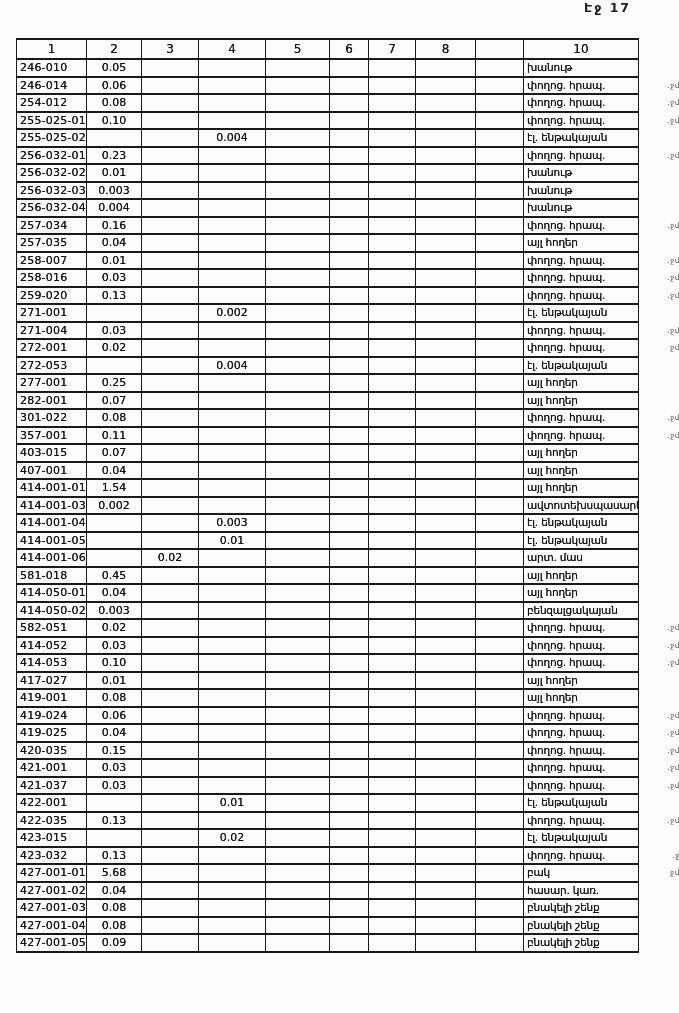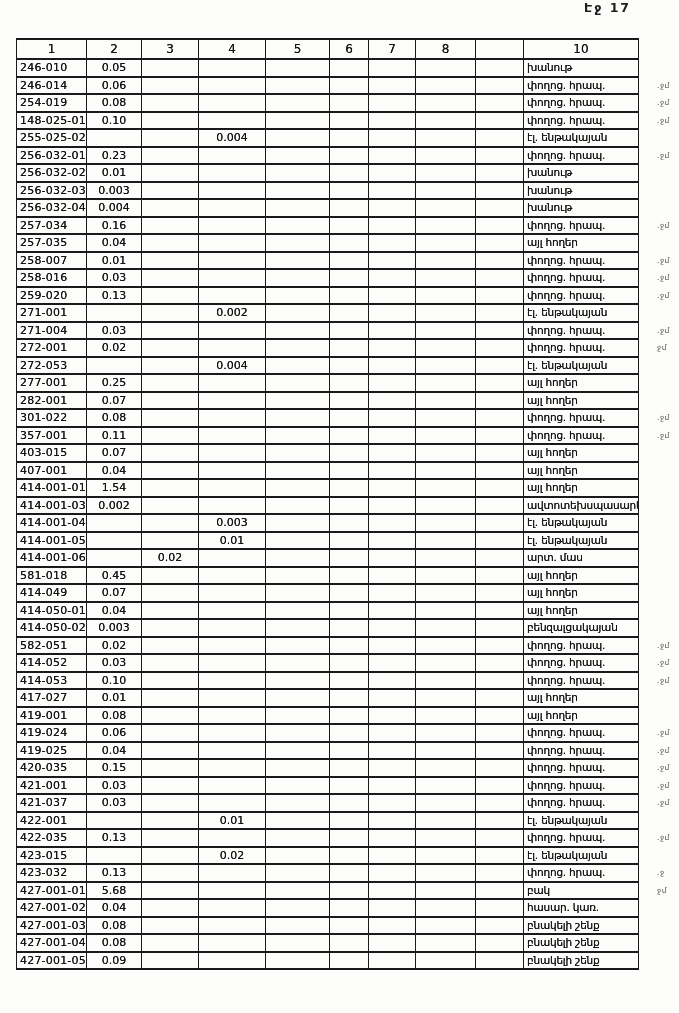--- a/index.html
+++ b/index.html
@@ -26,21 +26,21 @@
     height:18px;font-size:12px;text-align:center;line-height:18px;
   }
   .data-table td{
     height:15.5px;font-size:11px;line-height:15.5px;
   }
   td.code-cell{ text-align:left;padding-left:3px;letter-spacing:0.2px; }
   td.value-cell{ text-align:center; }
   td.desc-cell{ text-align:left;padding-left:3px;font-size:10.5px;letter-spacing:-0.2px; }
   th.note-cell, td.note-cell{
     border:none !important;background:transparent;
-    font-size:7.5px;color:#555;text-align:left;padding-left:18px;
+    font-size:7.5px;color:#555;text-align:right;padding-left:18px;
     text-shadow:none;letter-spacing:0.5px;
   }
 </style>
 </head>
 <body>
 
 <div class="page">
 
   <div class="page-number">Էջ 17</div>
 
@@ -94,34 +94,34 @@
           <td class="value-cell"></td>
           <td class="empty-cell"></td>
           <td class="empty-cell"></td>
           <td class="empty-cell"></td>
           <td class="empty-cell"></td>
           <td class="empty-cell"></td>
           <td class="desc-cell">փողոց. հրապ.</td>
           <td class="note-cell">.ջմ</td>
         </tr>
         <tr>
-          <td class="code-cell">254-019</td>
+          <td class="code-cell">254-012</td>
           <td class="value-cell">0.08</td>
           <td class="value-cell"></td>
           <td class="value-cell"></td>
           <td class="empty-cell"></td>
           <td class="empty-cell"></td>
           <td class="empty-cell"></td>
           <td class="empty-cell"></td>
           <td class="empty-cell"></td>
           <td class="desc-cell">փողոց. հրապ.</td>
           <td class="note-cell">.ջմ</td>
         </tr>
         <tr>
-          <td class="code-cell">148-025-01</td>
+          <td class="code-cell">255-025-01</td>
           <td class="value-cell">0.10</td>
           <td class="value-cell"></td>
           <td class="value-cell"></td>
           <td class="empty-cell"></td>
           <td class="empty-cell"></td>
           <td class="empty-cell"></td>
           <td class="empty-cell"></td>
           <td class="empty-cell"></td>
           <td class="desc-cell">փողոց. հրապ.</td>
           <td class="note-cell">.ջմ</td>
@@ -447,33 +447,20 @@
           <td class="empty-cell"></td>
           <td class="empty-cell"></td>
           <td class="empty-cell"></td>
           <td class="empty-cell"></td>
           <td class="desc-cell">արտ. մաս</td>
           <td class="note-cell"></td>
         </tr>
         <tr>
           <td class="code-cell">581-018</td>
           <td class="value-cell">0.45</td>
-          <td class="value-cell"></td>
-          <td class="value-cell"></td>
-          <td class="empty-cell"></td>
-          <td class="empty-cell"></td>
-          <td class="empty-cell"></td>
-          <td class="empty-cell"></td>
-          <td class="empty-cell"></td>
-          <td class="desc-cell">այլ հողեր</td>
-          <td class="note-cell"></td>
-        </tr>
-        <tr>
-          <td class="code-cell">414-049</td>
-          <td class="value-cell">0.07</td>
           <td class="value-cell"></td>
           <td class="value-cell"></td>
           <td class="empty-cell"></td>
           <td class="empty-cell"></td>
           <td class="empty-cell"></td>
           <td class="empty-cell"></td>
           <td class="empty-cell"></td>
           <td class="desc-cell">այլ հողեր</td>
           <td class="note-cell"></td>
         </tr>

